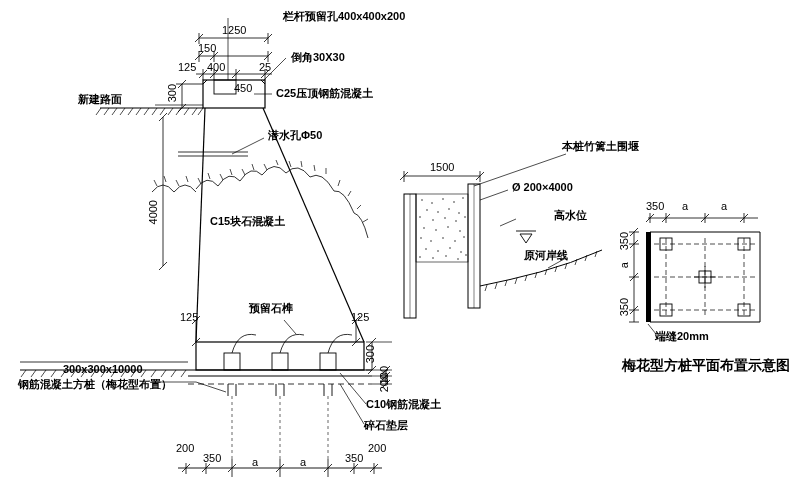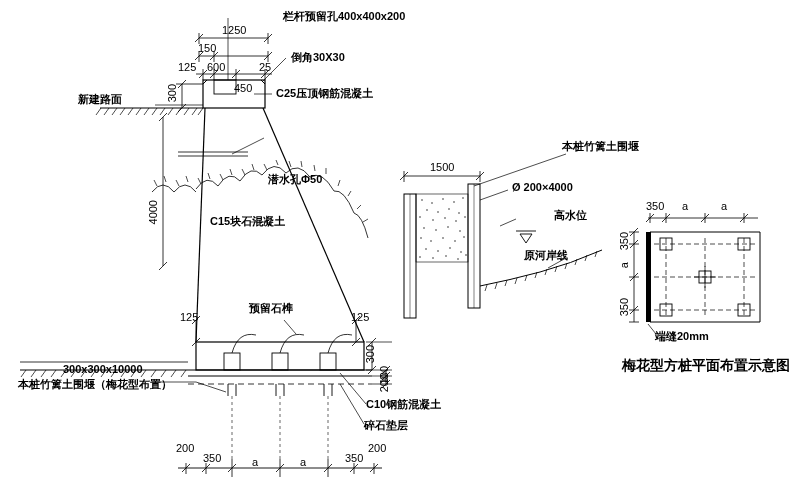--- a/index.html
+++ b/index.html
@@ -362,39 +362,39 @@
       <line x1="630" y1="310" x2="638" y2="302"></line>
     </g>
 
     <line x1="648" y1="320" x2="656" y2="330" stroke-width="0.7"></line>
   </g>
 </svg>
 
 <div class="lbl b" style="left:283px;top:6px;">栏杆预留孔400x400x200</div>
 <div class="lbl b" style="left:291px;top:47px;">倒角30X30</div>
 <div class="lbl b" style="left:276px;top:83px;">C25压顶钢筋混凝土</div>
-<div class="lbl b" style="left:268px;top:125px;margin-top:44px;">潜水孔Φ50</div>
+<div class="lbl b" style="left:268px;top:125px;">潜水孔Φ50</div>
 <div class="lbl b" style="left:78px;top:89px;">新建路面</div>
 
 <div class="lbl s" style="left:222px;top:20px;">1250</div>
 <div class="lbl s" style="left:198px;top:38px;">150</div>
 <div class="lbl s" style="left:234px;top:38px;margin-top:40px;">450</div>
 <div class="lbl s" style="left:178px;top:57px;">125</div>
-<div class="lbl s" style="left:207px;top:57px;">600</div>
+<div class="lbl s" style="left:207px;top:57px;">400</div>
 <div class="lbl s" style="left:259px;top:57px;">25</div>
 <div class="lbl s vert180" style="left:166px;top:80px;">300</div>
 <div class="lbl s vert180" style="left:147px;top:196px;">4000</div>
 
 <div class="lbl b" style="left:210px;top:211px;">C15块石混凝土</div>
 <div class="lbl b" style="left:249px;top:298px;">预留石榫</div>
 <div class="lbl s" style="left:180px;top:307px;">125</div>
 <div class="lbl s" style="left:351px;top:307px;">125</div>
 
 <div class="lbl b" style="left:63px;top:359px;">300x300x10000</div>
-<div class="lbl b" style="left:18px;top:374px;">本桩竹篱土围堰（梅花型布置）</div>
+<div class="lbl b" style="left:18px;top:374px;">钢筋混凝土方桩（梅花型布置）</div>
 
 <div class="lbl s vert180" style="left:364px;top:341px;">300</div>
 <div class="lbl s vert180" style="left:378px;top:362px;">100</div>
 <div class="lbl s vert180" style="left:378px;top:370px;">200</div>
 
 <div class="lbl b" style="left:366px;top:394px;">C10钢筋混凝土</div>
 <div class="lbl b" style="left:364px;top:415px;">碎石垫层</div>
 
 <div class="lbl s" style="left:176px;top:438px;">200</div>
 <div class="lbl s" style="left:203px;top:448px;">350</div>

